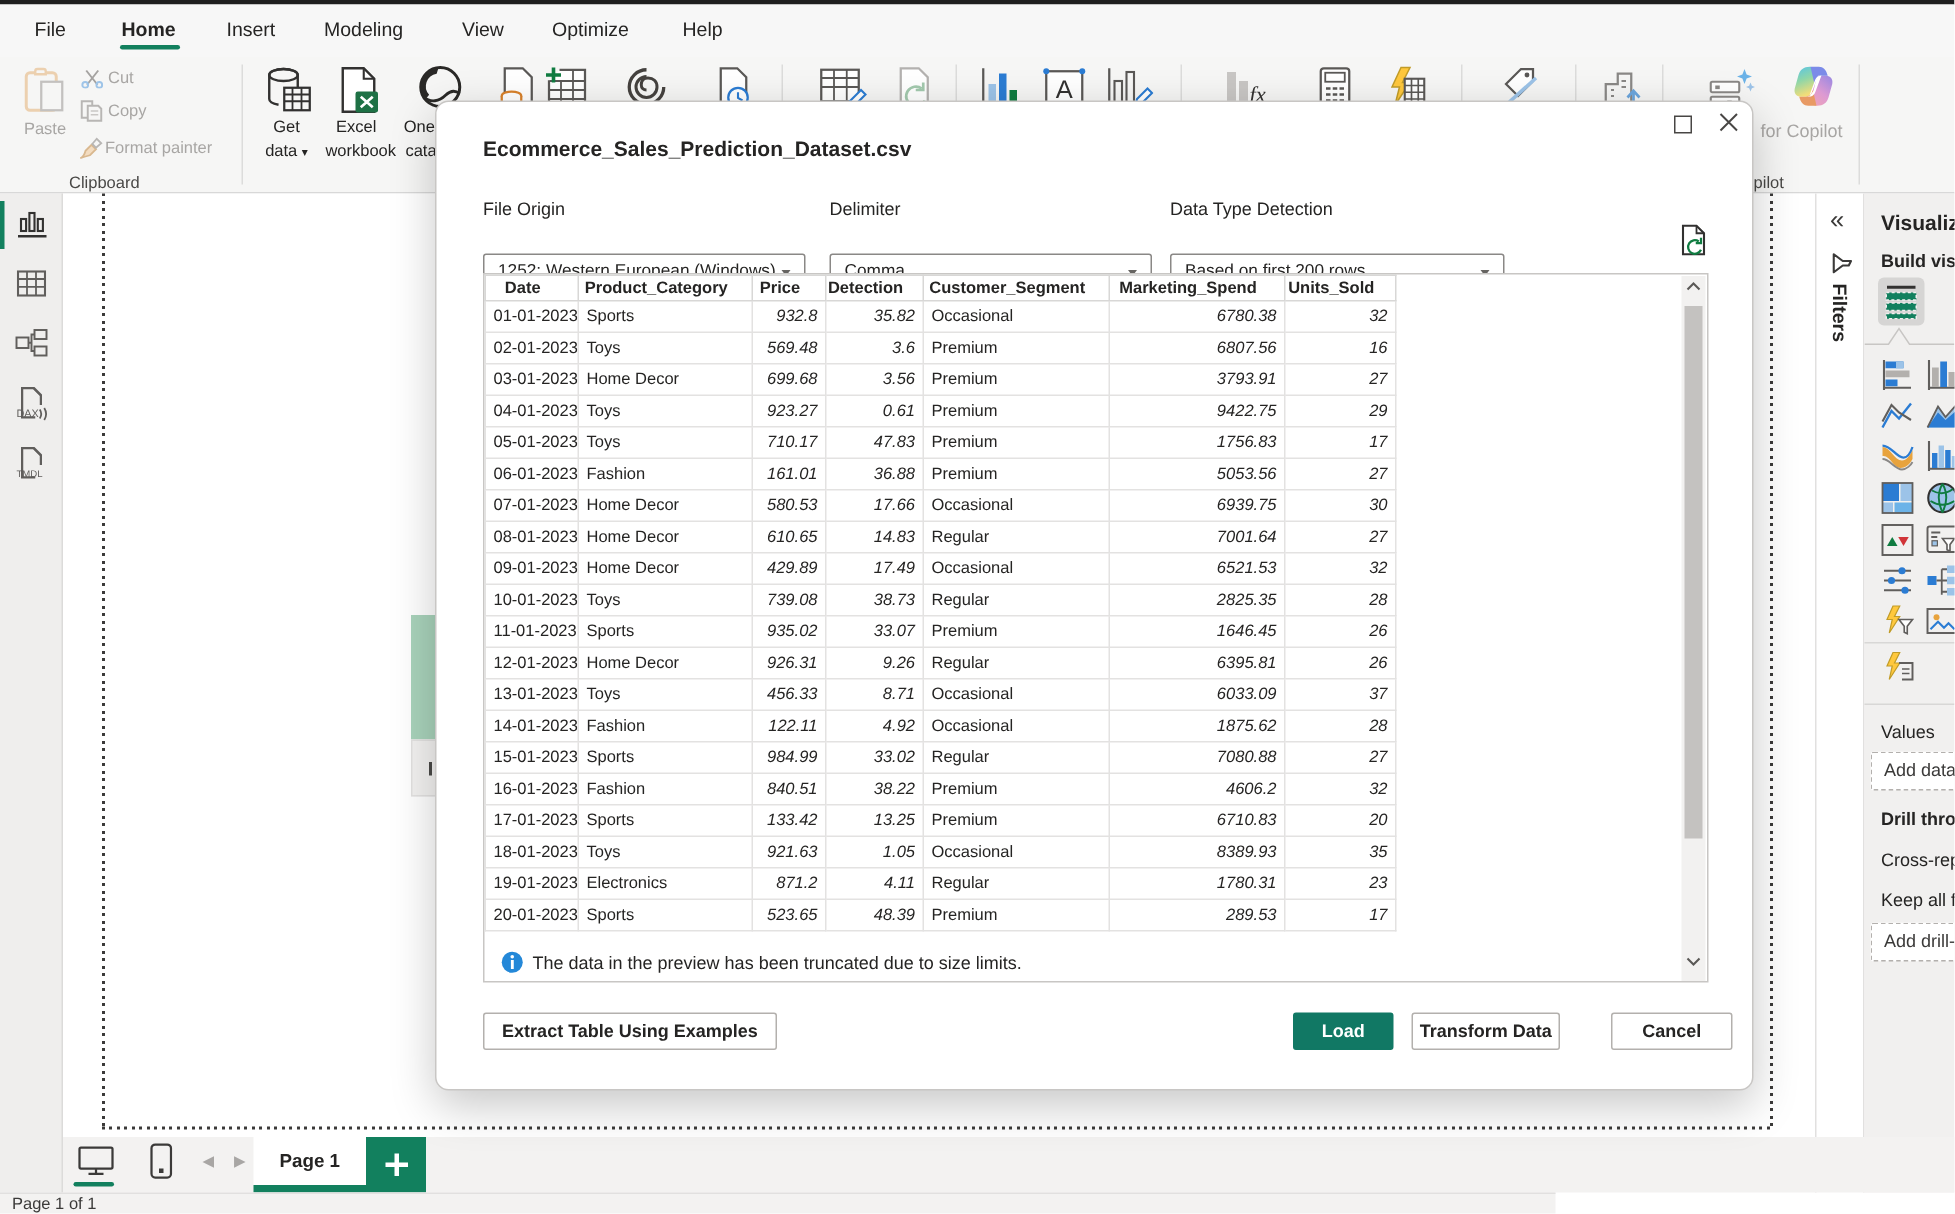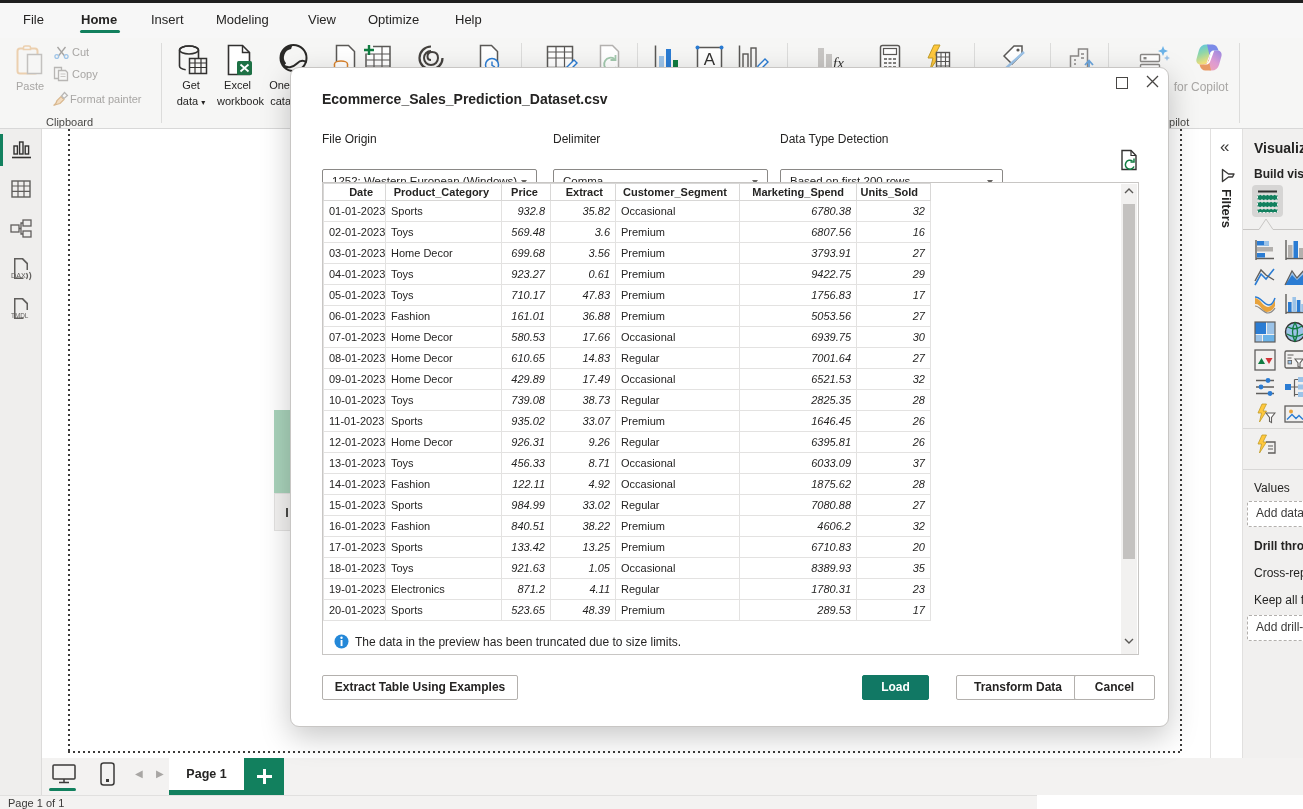--- a/index.html
+++ b/index.html
@@ -18,21 +18,21 @@
   #bottombar{left:42px;top:758px;width:1261px;height:37px;background:#f3f2f1;}
   #sidebot{left:0;top:758px;width:41px;height:37px;background:#efeeed;border-right:1px solid #dcdbda;}
   #statusbar{left:0;top:795px;width:1037px;height:14px;background:#f3f2f1;border-top:1px solid #e1e0df;font-size:11px;color:#3b3a39;}
   #filterstrip{left:1210px;top:129px;width:33px;height:666px;background:#ffffff;border-left:1px solid #e1e0df;border-right:1px solid #e1e0df;box-sizing:border-box;}
   #vizpane{left:1243px;top:129px;width:60px;height:666px;background:#f1f0ef;}
   #dialog{left:290px;top:67px;width:877px;height:658px;background:#ffffff;border:1px solid #c8c6c4;border-radius:9px;box-shadow:0 10px 30px rgba(0,0,0,0.22);}
   .dd{position:absolute;height:22px;border:1px solid #8a8886;border-radius:2px;background:#fff;font-size:11.5px;color:#252423;line-height:22px;padding-left:9px;box-sizing:content-box;margin-top:20px;}
   .ddcaret{position:absolute;right:9px;top:10px;width:0;height:0;border-left:3.5px solid transparent;border-right:3.5px solid transparent;border-top:4px solid #666461;}
   .btn{position:absolute;height:25px;border:1px solid #b3b0ad;border-radius:2px;background:#fff;font-size:12px;font-weight:bold;color:#252423;text-align:center;box-sizing:border-box;}
   table.prev{border-collapse:collapse;table-layout:fixed;font-size:11px;color:#252423;}
-  table.prev th{font-weight:bold;border:1px solid #d8d7d6;height:16px;padding:0 12px 0 0;text-align:right;overflow:hidden;white-space:nowrap;}
+  table.prev th{font-weight:bold;border:1px solid #d8d7d6;height:16px;padding:0 12px 0 0;text-align:center;overflow:hidden;white-space:nowrap;}
   table.prev td{border:1px solid #e3e2e1;height:20px;padding:0 5px;overflow:hidden;white-space:nowrap;}
   td.num{text-align:right;font-style:italic;}
   .vicon{position:absolute;width:22px;height:22px;}
 </style>
 </head>
 <body>
 <div class="abs" id="topbar"></div>
 <div class="abs" id="menubar">
   <span class="menu" style="left:23px;">File</span>
   <span class="menu" style="left:81px;font-weight:bold;">Home</span>
@@ -440,21 +440,21 @@
           <col style="width:65px;">
           <col style="width:124px;">
           <col style="width:117px;">
           <col style="width:74px;">
         </colgroup>
       <thead>
           <tr>
             <th>Date</th>
             <th>Product_Category</th>
             <th>Price</th>
-            <th>Extract</th>
+            <th>Detection</th>
             <th>Customer_Segment</th>
             <th>Marketing_Spend</th>
             <th>Units_Sold</th>
           </tr>
         </thead>
       <tbody>
       <tr>
             <td>01-01-2023</td>
             <td>Sports</td>
             <td class="num">932.8</td>
@@ -647,15 +647,15 @@
           <path d="M1 6 L5 2 L9 6" fill="none" stroke="#5a5856" stroke-width="1.4"></path>
         </svg>
       <div class="abs" style="left:2px;top:20px;width:12px;height:355px;background:#c4c2c0;"></div>
       <svg class="abs" style="left:3px;top:453px;" width="10" height="8" viewBox="0 0 10 8">
           <path d="M1 2 L5 6 L9 2" fill="none" stroke="#5a5856" stroke-width="1.4"></path>
         </svg>
     </div>
   </div>
   <div class="btn" style="left:31px;top:607px;width:196px;line-height:23px;">Extract Table Using Examples</div>
   <div class="btn" style="left:571px;top:607px;width:67px;line-height:23px;background:#117864;border-color:#117864;color:#fff;">Load</div>
-  <div class="btn" style="left:665px;top:607px;width:124px;line-height:23px;">Transform Data</div>
+  <div class="btn" style="left:650px;top:607px;width:99px;line-height:23px;">Transform Data</div>
   <div class="btn" style="left:783px;top:607px;width:81px;line-height:23px;">Cancel</div>
 </div>
 
 </body></html>

